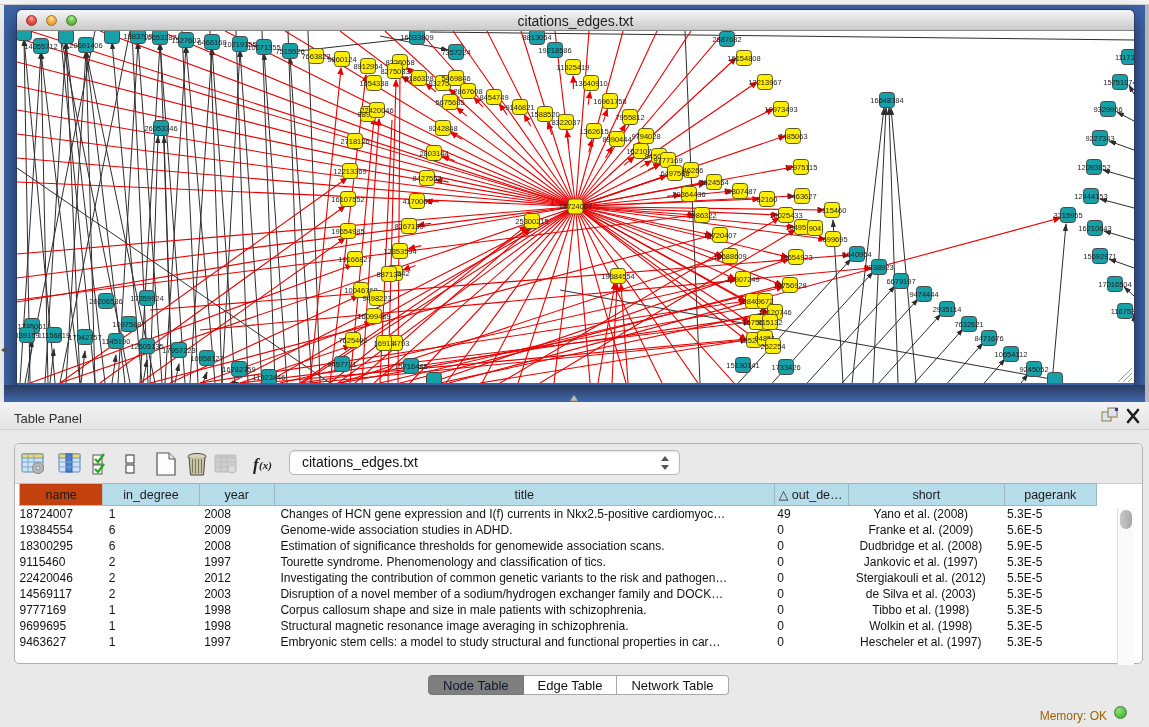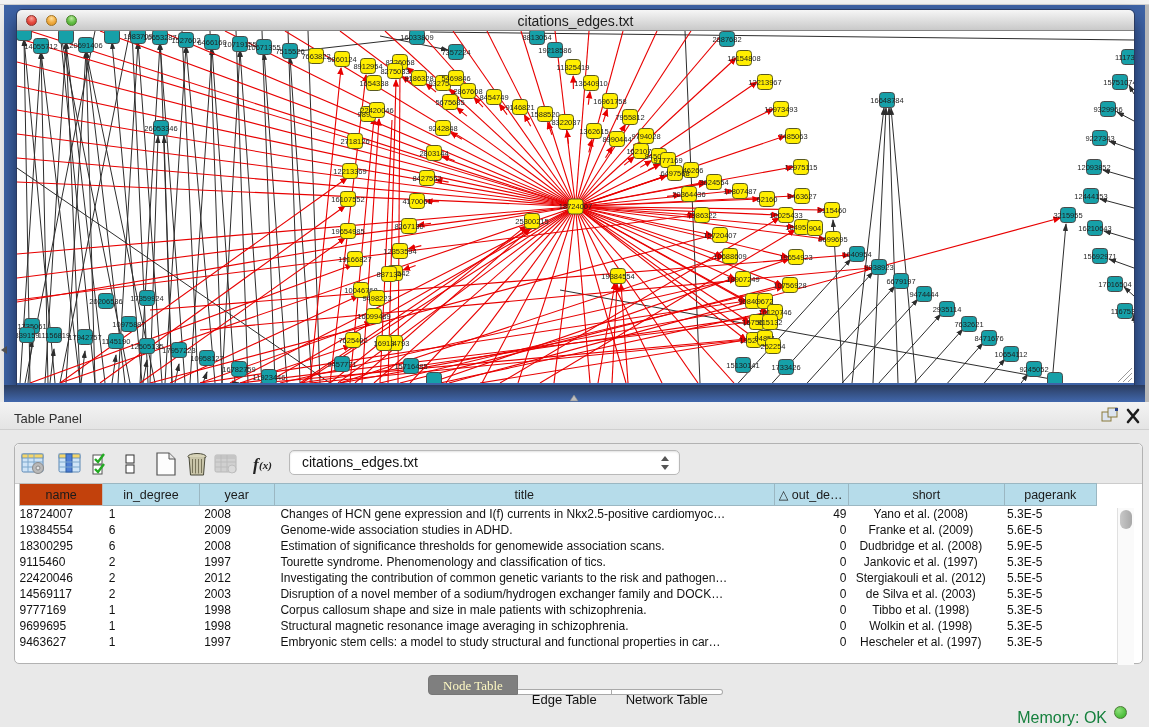--- a/index.html
+++ b/index.html
@@ -17,32 +17,32 @@
 #tphead .lbl { position:absolute; left:14px; top:9px; font-size:13px; color:#303030; }
 #tpbody { position:absolute; left:14px; top:41px; width:1129px; height:221px; background:#fff; border:1px solid #b2b2b2; border-radius:5px; }
 #tpbar { position:absolute; left:0; top:0; width:1127px; height:40px; background:#e9e9e9; border-radius:5px 5px 0 0; border-bottom:1px solid #cccccc; }
 #dd { position:absolute; left:274px; top:6px; width:391px; height:25px; background:#fff; border:1px solid #b9b9b9; border-radius:5px; font-size:14px; color:#111; line-height:23px; padding-left:12px; box-shadow:inset 0 1px 2px rgba(0,0,0,.12); }
 table { border-collapse:collapse; table-layout:fixed; width:1078px; font-size:12px; position:absolute; left:4px; top:39px; }
 th { background:#b6dcea; border:1px solid #9bb7c2; border-top:1px solid #9bb7c2; font-weight:normal; font-size:12.5px; height:22px; color:#1b1b1b; }
 th.c0 { background:#c2410c; border-color:#bdbdbd; }
 td { height:16px; padding:0 2px 0 3px; color:#111; white-space:nowrap; overflow:hidden; }
 td.c0 { padding-left:0; }
 .c0 { width:83px; } .c1 { width:96px; } .c2 { width:75px; } .c3 { width:498px; }
-.c4 { width:74px;text-align:right; } .c5 { width:155px; } .c6 { width:92px; }
+.c4 { width:74px; } .c5 { width:155px; } .c6 { width:92px; }
 td.c1 { padding-left:6px; } td.c2 { padding-left:5px; }
 td.c3 { padding-left:6px; }
 td.c5 { text-align:center; padding-right:14px; }
 #vsb { position:absolute; right:8px; top:64px; width:17px; height:157px; background:#fafafa; border-left:1px solid #e0e0e0; }
 #vsb .th { position:absolute; left:2px; top:2px; width:12px; height:19px; background:linear-gradient(90deg,#c8c8c8,#a8a8a8); border-radius:6px; }
 #tabs { position:absolute; left:428px; top:273px; height:20px; display:flex; font-size:13px; }
 #tabs div { border:1px solid #a9a9a9; background:#fff; color:#111; padding:1px 14px; line-height:17px; }
-#tabs div.sel { background:#7f7f7f; color:#fef9c3; border-color:#777; border-radius:4px 0 0 4px;font-family:Liberation Serif, serif; }
+#tabs div.sel { background:#7f7f7f; color:#0f172a; border-color:#777; border-radius:4px 0 0 4px; }
 #tabs div:last-child { border-radius:0 4px 4px 0; }
-#tabs div + div { border-left:none;margin-top:14px; }
-#mem { position:absolute; right:42px; top:307px; font-size:16px; color:#15803d; }
+#tabs div + div { border-left:none; }
+#mem { position:absolute; right:42px; top:307px; font-size:12px; color:#a16207; }
 #memdot { position:absolute; right:22px; top:304px; width:13px; height:13px; border-radius:50%; background:radial-gradient(circle at 35% 30%, #8ee07a, #2fae1f); border:1px solid #4a7a35; }
 </style></head>
 <body>
 <div id="stage">
  <div id="topstrip"></div>
  <div id="desktop"></div>
  <div id="leftstrip"></div>
     <svg width="8" height="10" viewBox="0 0 8 10" style="position:absolute;left:0px;top:345px">
       <path d="M1 5 L7 1 V9 z" fill="#555"></path>
     </svg>

